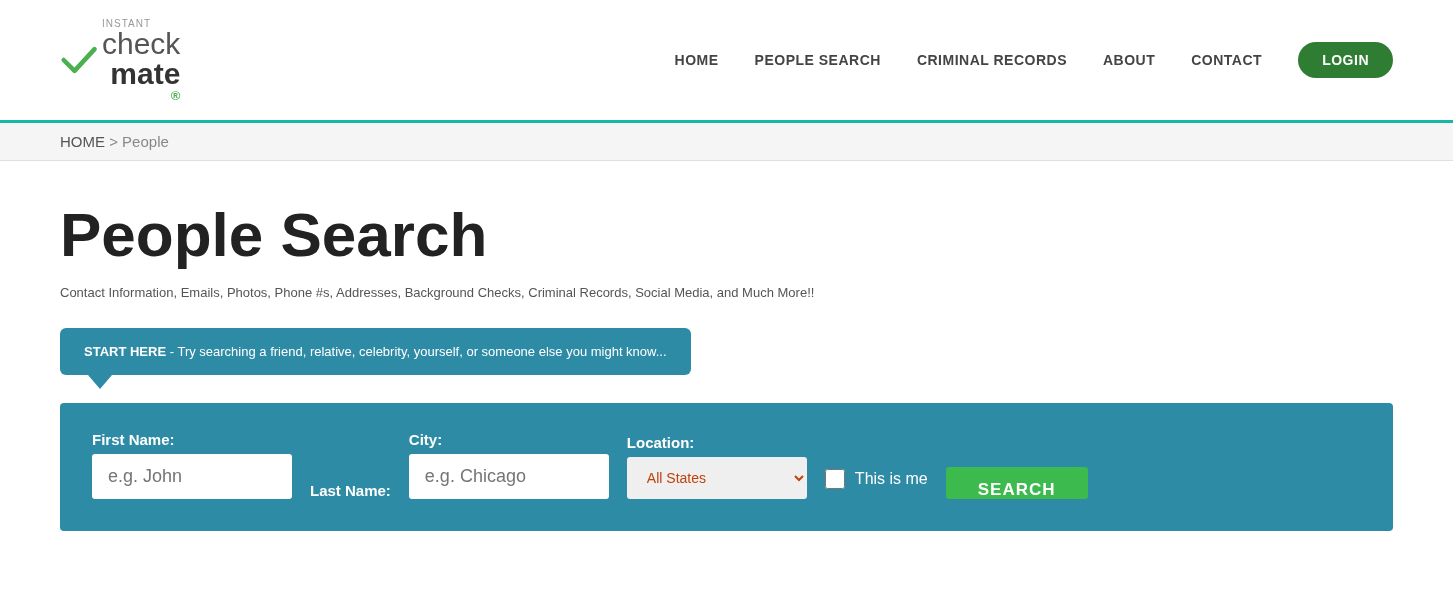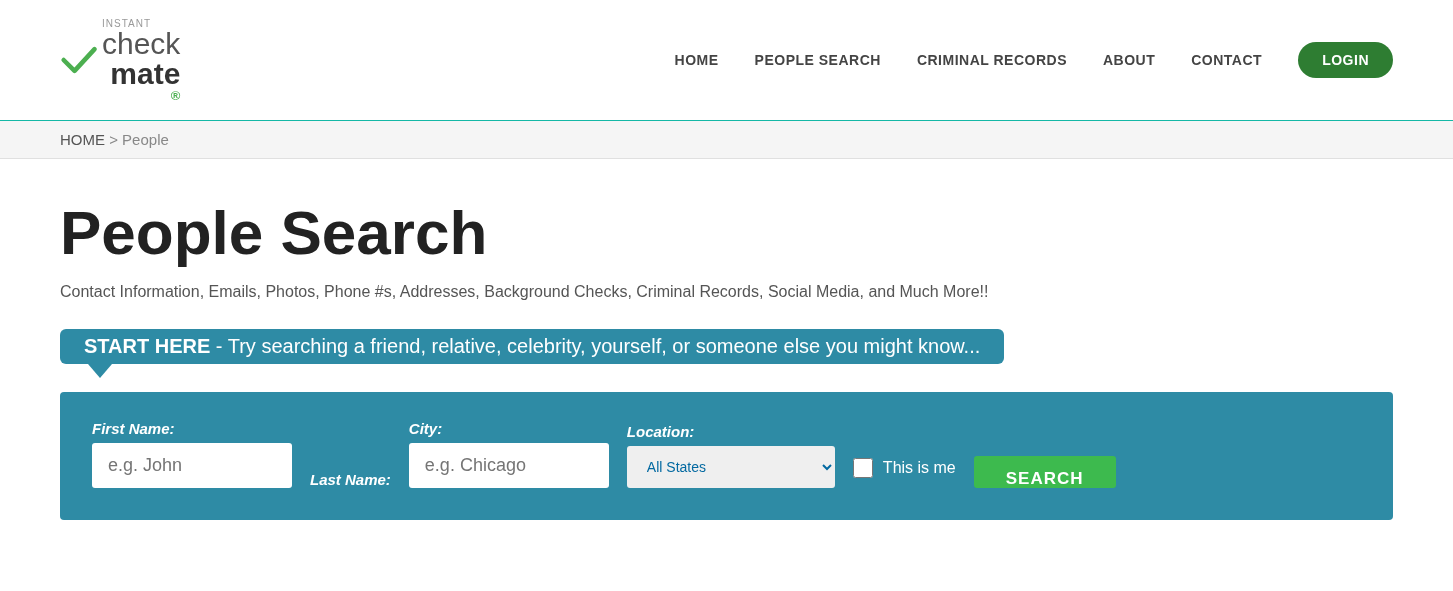--- a/index.html
+++ b/index.html
@@ -4,21 +4,21 @@
   <style>
     * { box-sizing: border-box; margin: 0; padding: 0; }
     body { font-family: Arial, sans-serif; background: #fff; color: #333; }
 
     
     header {
       display: flex;
       align-items: center;
       justify-content: space-between;
       padding: 18px 60px;
-      border-bottom: 1px solid #14b8a6;
+      border-bottom: 3px solid #14b8a6;
     }
 
     nav {
       display: flex;
       align-items: center;
       gap: 36px;
     }
     nav a {
       text-decoration: none;
       color: #444;
@@ -55,33 +55,33 @@
       padding: 40px 60px 0 60px;
     }
     .page-title {
       font-size: 62px;
       font-weight: 900;
       color: #222;
       line-height: 1.1;
       margin-bottom: 16px;
     }
     .subtitle {
-      font-size: 16px;
+      font-size: 13px;
       color: #555;
       margin-bottom: 28px;
     }
 
     
     .callout {
       display: inline-block;
       background: #2e8ba5;
       color: #fff;
-      padding: 6px 24px;
+      padding: 16px 24px;
       border-radius: 6px;
-      font-size: 20px;
+      font-size: 13px;
       font-weight: 400;
       margin-bottom: 0;
       position: relative;
     }
     .callout strong { font-weight: 800; }
     .callout::after {
       content: '';
       position: absolute;
       bottom: -14px;
       left: 28px;
@@ -107,40 +107,39 @@
     }
     .form-group {
       display: flex;
       flex-direction: column;
       gap: 6px;
     }
     .form-group label {
       color: #fff;
       font-size: 15px;
       font-weight: 700;
-      font-style: italic;
     }
     .form-group input {
       padding: 12px 16px;
       border: none;
       border-radius: 3px;
       font-size: 18px;
       color: #aaa;
       outline: none;
       width: 200px;
     }
     .form-group.city input { width: 200px; }
     .form-group.location select {
       padding: 12px 16px;
       border: none;
       border-radius: 3px;
       font-size: 14px;
-      color: #0369a1;
+      color: #c2410c;
       outline: none;
-      width: 208px;
+      width: 180px;
       cursor: pointer;
       appearance: auto;
     }
     .this-is-me {
       display: flex;
       align-items: center;
       gap: 10px;
       color: #fff;
       font-size: 16px;
       font-weight: 400;

